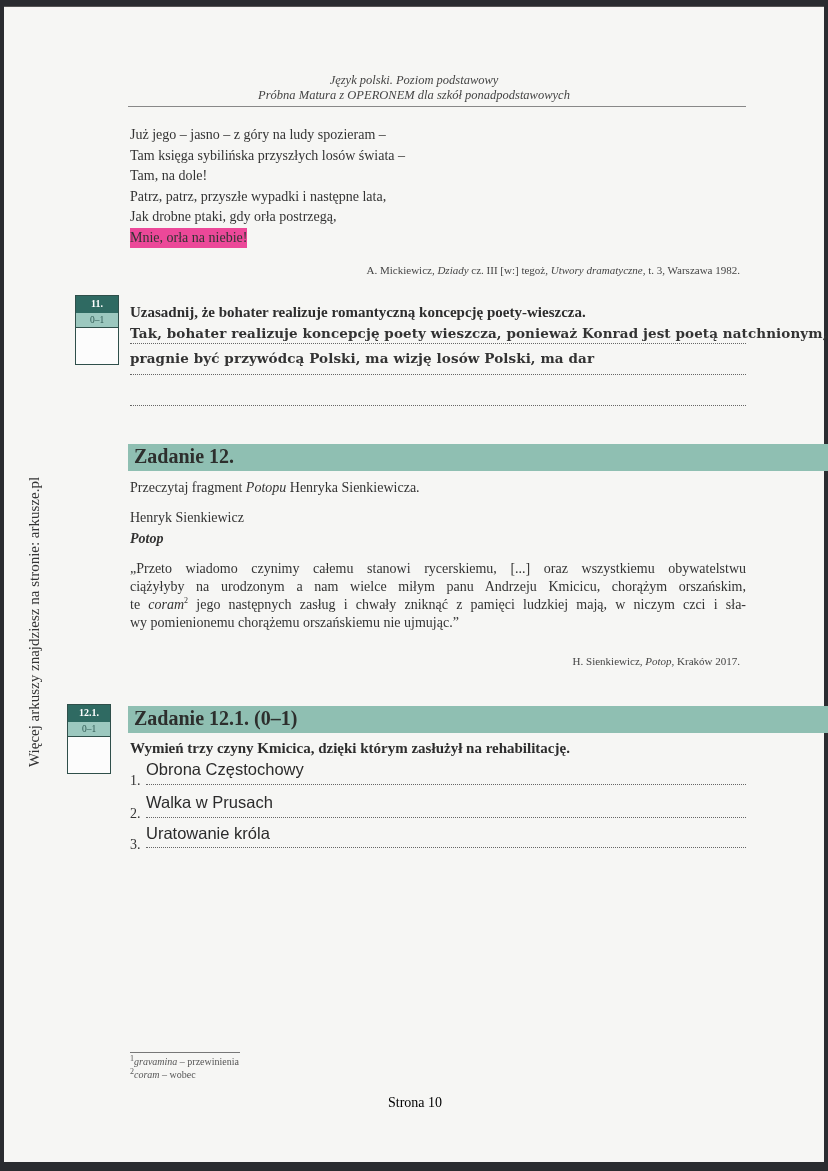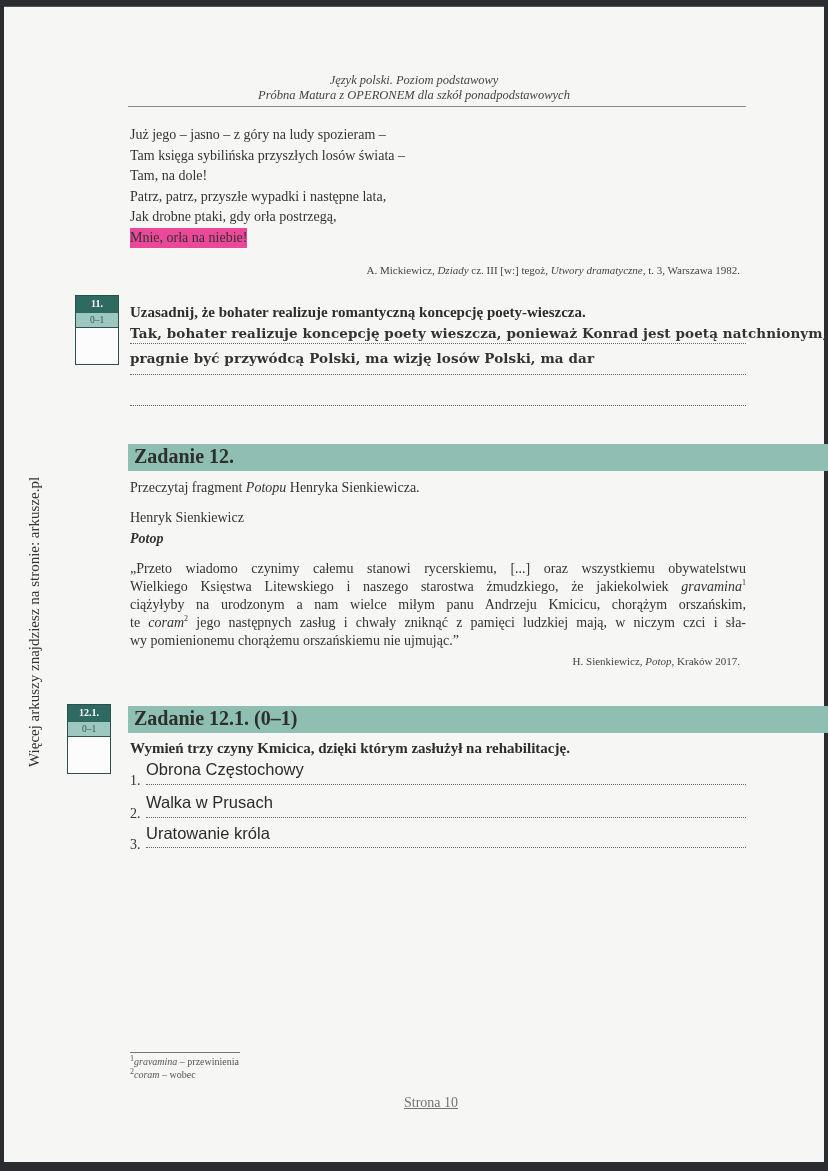--- a/index.html
+++ b/index.html
@@ -42,21 +42,21 @@
   .quote i { font-style: italic; }
   sup { font-size: 8px; vertical-align: super; line-height: 0; }
 
   .list-num { font-size: 14px; color: #333; }
   .list-ans { font-family: "Liberation Sans", "DejaVu Sans", sans-serif; font-size: 16.5px; color: #2b2b2b; white-space: nowrap; }
 
   .side { left: 22px; top: 760px; transform-origin: 0 0; transform: rotate(-90deg); font-size: 15px; color: #333; white-space: nowrap; }
   .fn-rule { left: 126px; top: 1045px; width: 110px; height: 1px; background: #777; }
   .fn { left: 126px; font-size: 10px; color: #555; white-space: nowrap; }
   .fn i { font-style: italic; }
-  .pagenum { left: 400px; top: 1088px; font-size: 14px; color: #737373; text-decoration: underline; }
+  .pagenum { left: 384px; top: 1088px; font-size: 14px; color: #000000; }
 </style>
 </head>
 <body>
 
 <div class="page">
 
   <div class="abs hdr" style="top:66px; left:0; width:820px;">Język polski. Poziom podstawowy</div>
   <div class="abs hdr" style="top:81px; left:0; width:820px;">Próbna Matura z OPERONEM dla szkół ponadpodstawowych</div>
   <div class="abs hdr-rule"></div>
 
@@ -93,21 +93,20 @@
     <span>Zadanie 12.</span>
   </div>
   <div class="abs txt" style="left:126px; top:473px;">
     <span>Przeczytaj fragment </span><i>Potopu</i><span> Henryka Sienkiewicza.</span>
   </div>
   <div class="abs txt" style="left:126px; top:503px;">Henryk Sienkiewicz</div>
   <div class="abs txt" style="left:126px; top:524px; font-weight:bold; font-style:italic;">Potop</div>
 
   <div class="abs quote">
     <div>„Przeto wiadomo czynimy całemu stanowi rycerskiemu, [...] oraz wszystkiemu obywatelstwu</div>
-    <div><span>Wielkiego Księstwa Litewskiego i naszego starostwa żmudzkiego, że jakiekolwiek </span><i>gravamina</i><sup>1</sup></div>
     <div>ciążyłyby na urodzonym a nam wielce miłym panu Andrzeju Kmicicu, chorążym orszańskim,</div>
     <div><span>te </span><i>coram</i><sup>2</sup><span> jego następnych zasług i chwały zniknąć z pamięci ludzkiej mają, w niczym czci i sła-</span></div>
     <div class="last">wy pomienionemu chorążemu orszańskiemu nie ujmując.”</div>
   </div>
   <div class="abs src" style="top:648px;">
     <span>H. Sienkiewicz,</span>
     <i>Potop</i><span>, Kraków 2017.</span>
   </div>
 
   <div class="abs scorebox" style="left:63px; top:697px;">

